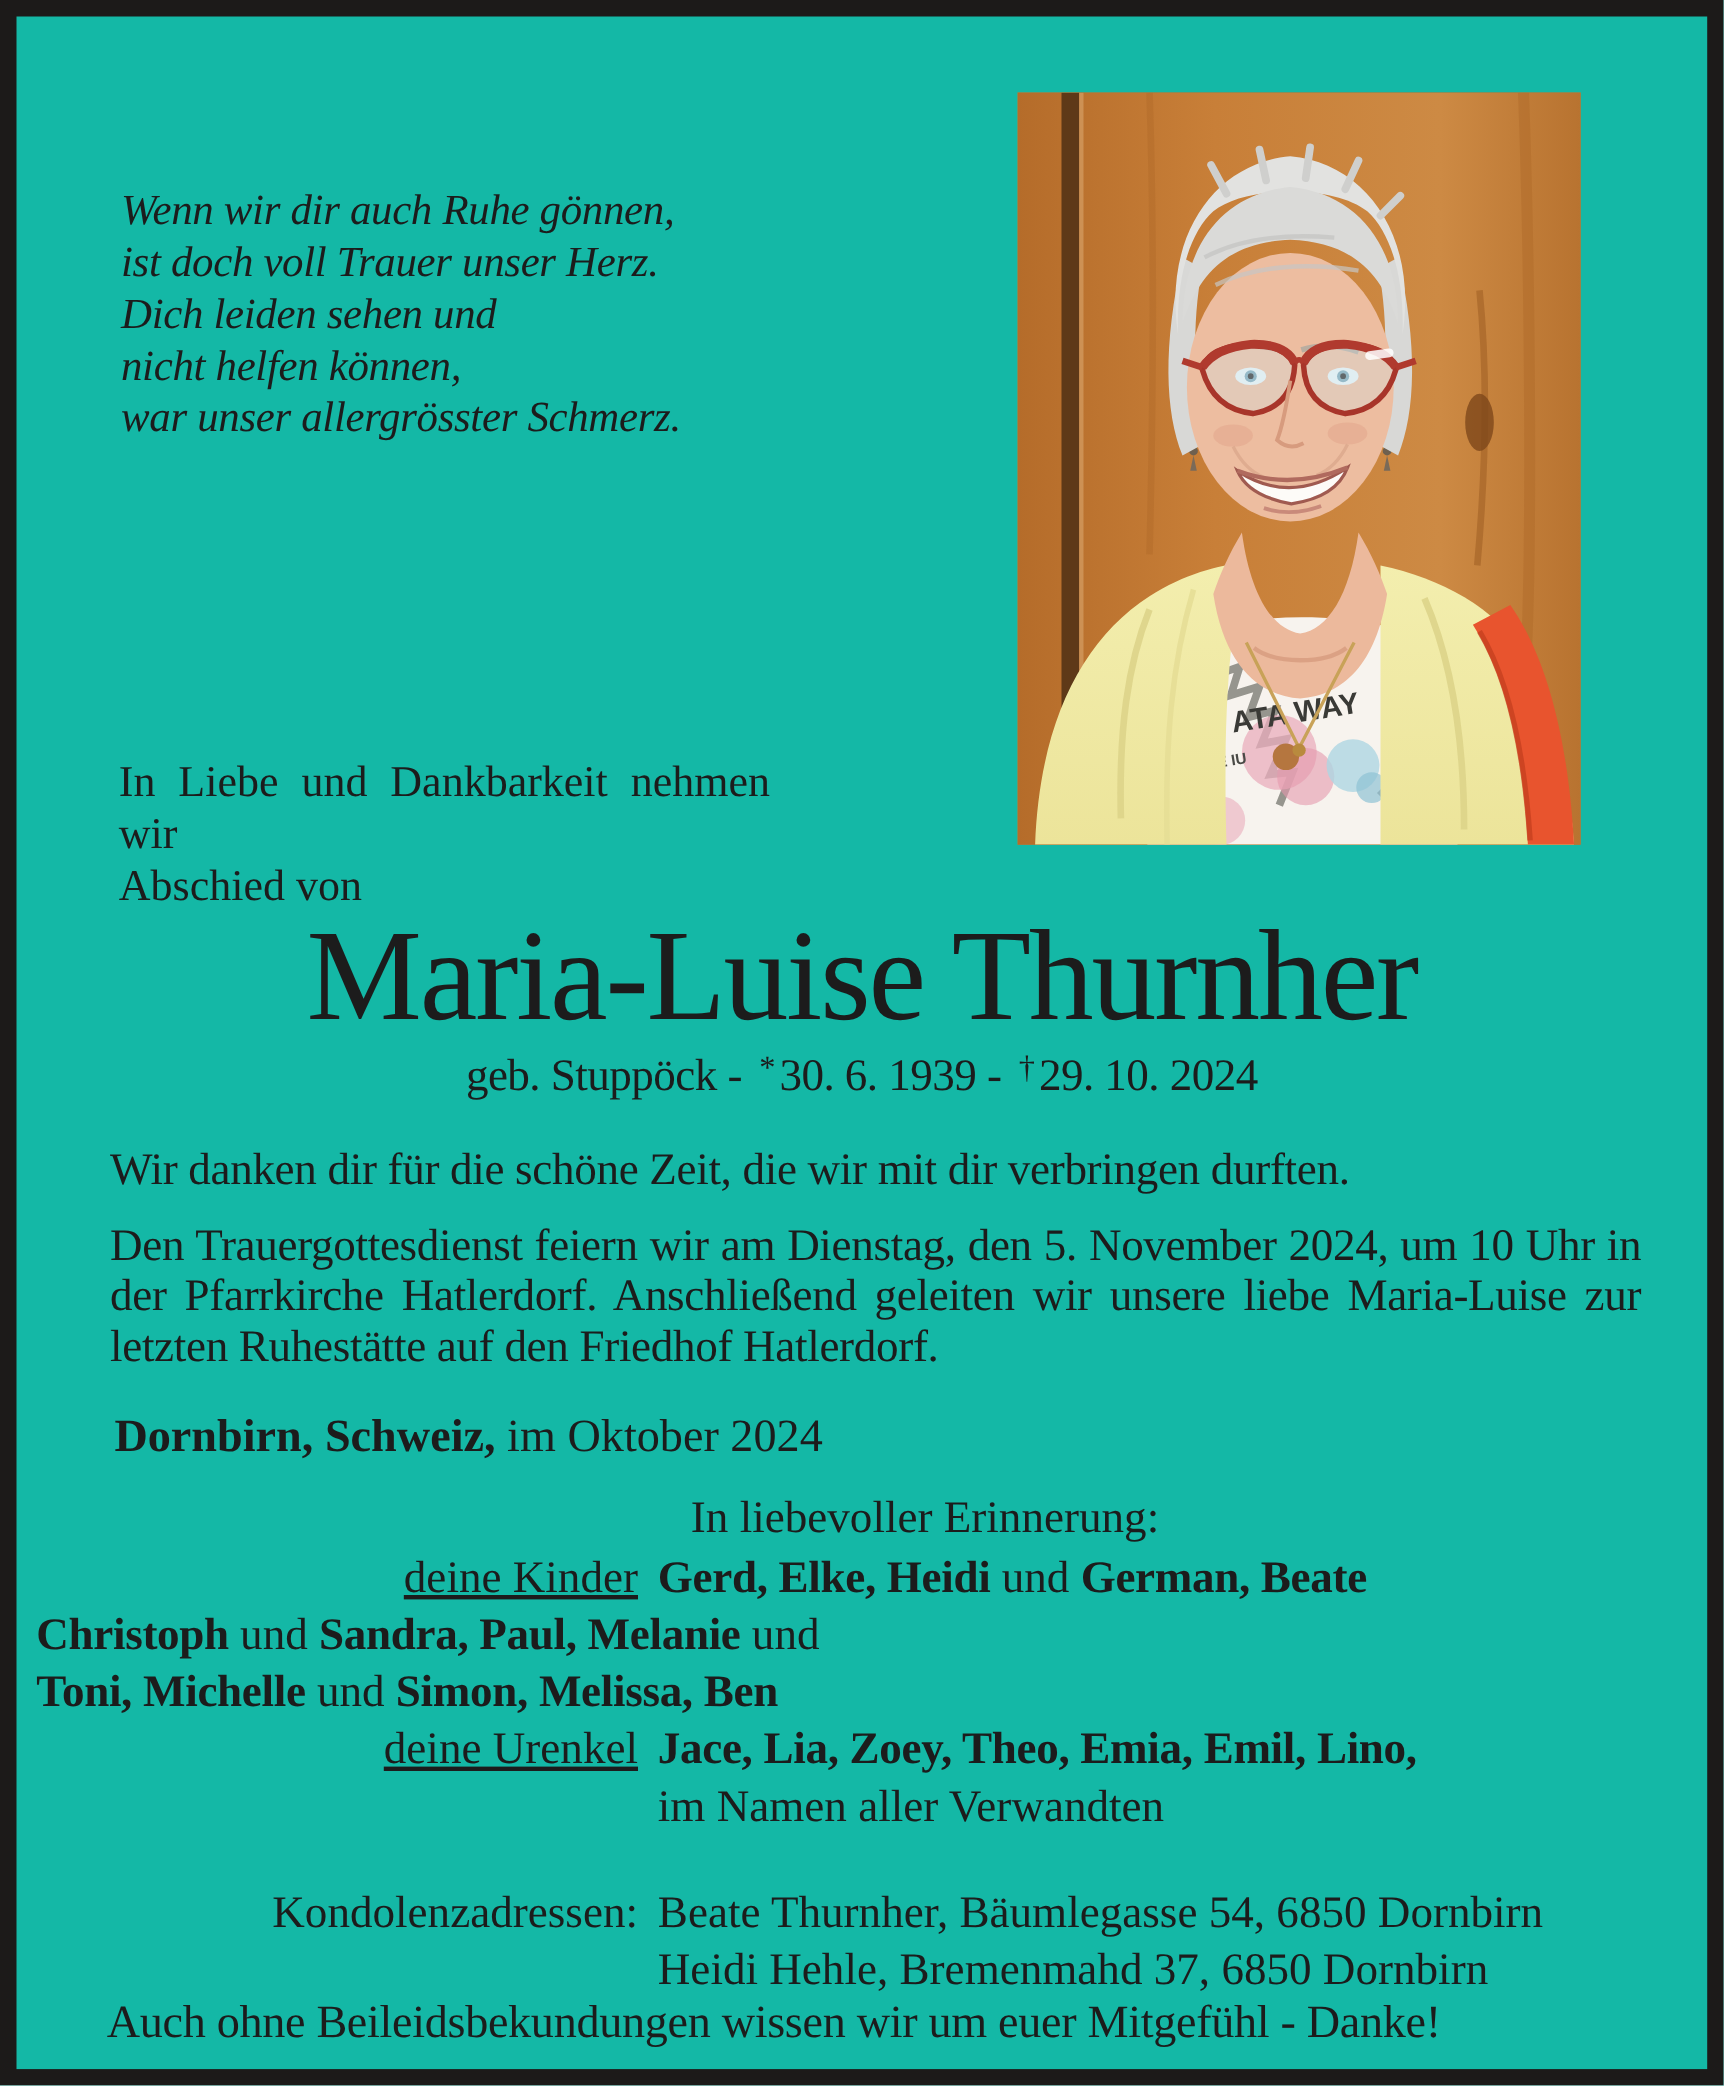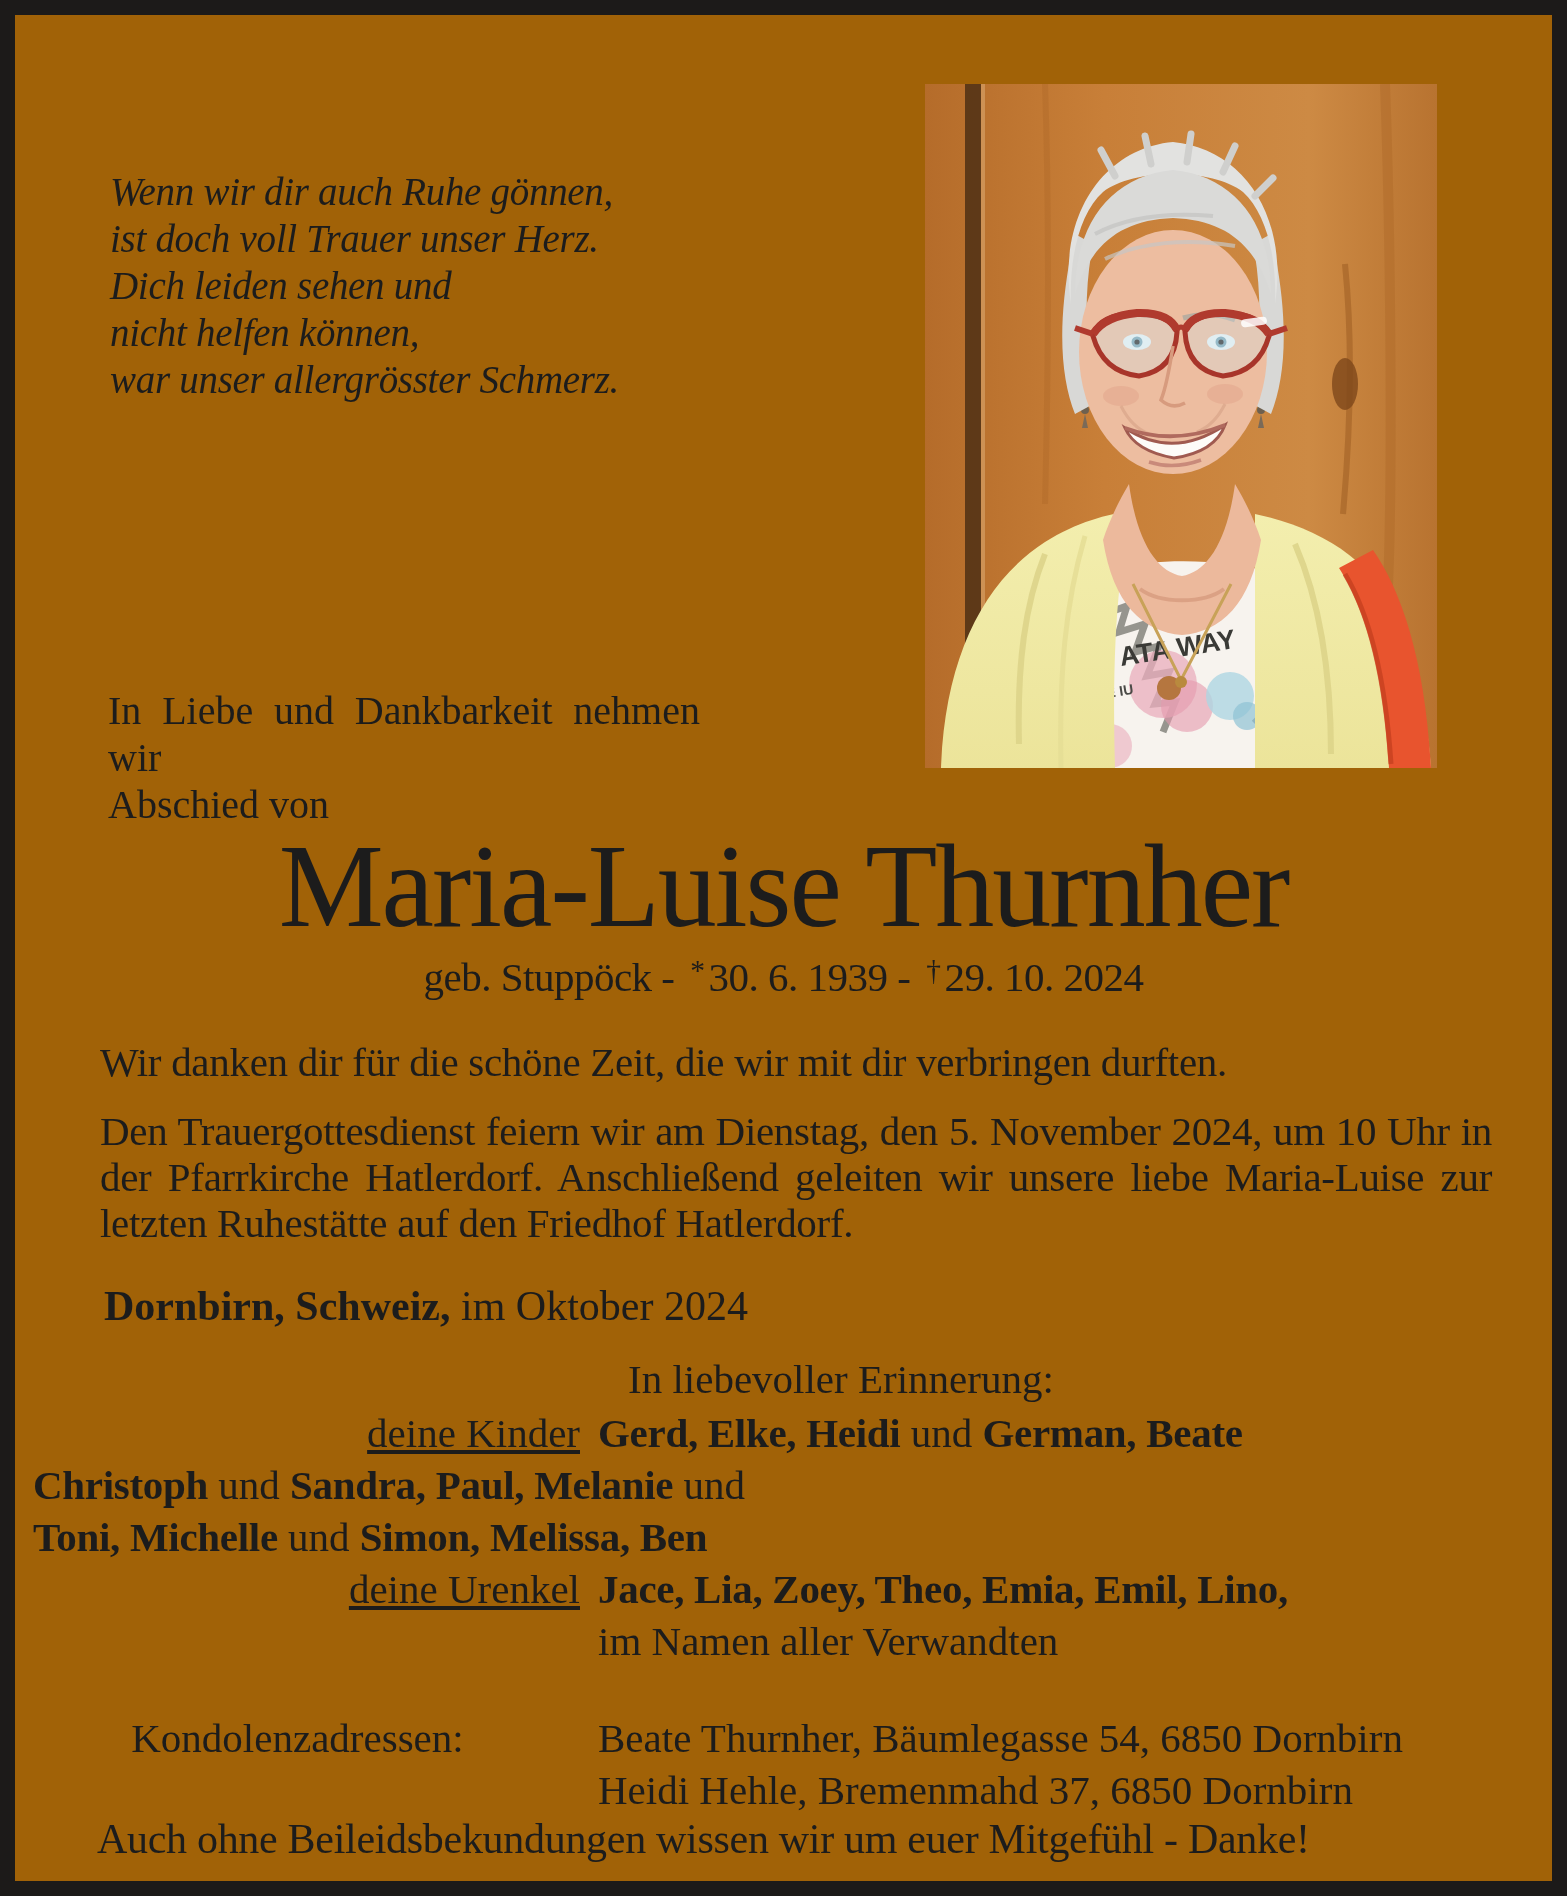--- a/index.html
+++ b/index.html
@@ -1,19 +1,19 @@
 <!DOCTYPE html>
 <html lang="de"><head>
 <meta charset="utf-8">
 <style>
   html,body{margin:0;padding:0;background:#ffffff;}
   body{width:1567px;height:1896px;overflow:hidden;}
   .page{
     position:relative;width:1567px;height:1896px;box-sizing:border-box;
-    border:15px solid #1c1a19;background:#a16207;
+    border:15px solid #1c1a19;background:#14b8a6;
     font-family:"Liberation Serif", serif;color:#1c1c1c;
   }
   .abs{position:absolute;}
   
   .poem{left:95px;top:153px;font-style:italic;font-size:39px;line-height:47px;letter-spacing:-0.3px;}
   
   .portrait{left:910px;top:69px;width:512px;height:684px;overflow:hidden;background:#c1762f;}
   .portrait svg{display:block;width:100%;height:100%;}
   
   .intro{left:93px;top:672px;width:592px;font-size:40px;line-height:47px;}
@@ -30,21 +30,21 @@
   .place .b{font-weight:700;}
   
   .mem-head{left:583px;top:1340px;font-size:41px;margin-left:30px;}
   .mem-rows{left:0;top:1392px;width:1460px;font-size:41px;line-height:52px;}
   .mem-row{display:flex;align-items:flex-start;}
   .mem-label{flex:0 0 565px;text-align:right;text-decoration:underline;}
   .mem-value{margin-left:18px;}
   .mem-value .b{font-weight:700;letter-spacing:-0.3px;}
   
   .cond{left:0;top:1697px;width:1460px;font-size:41px;line-height:52px;display:flex;align-items:flex-start;}
-  .cond-label{flex:0 0 565px;text-align:center;}
+  .cond-label{flex:0 0 565px;text-align:right;}
   .cond-lines{margin-left:18px;}
   
   .footer{left:82px;top:1800px;font-size:42px;letter-spacing:-0.3px;}
 </style>
 </head>
 <body>
 
 <div class="page">
 
   <div class="abs poem">

